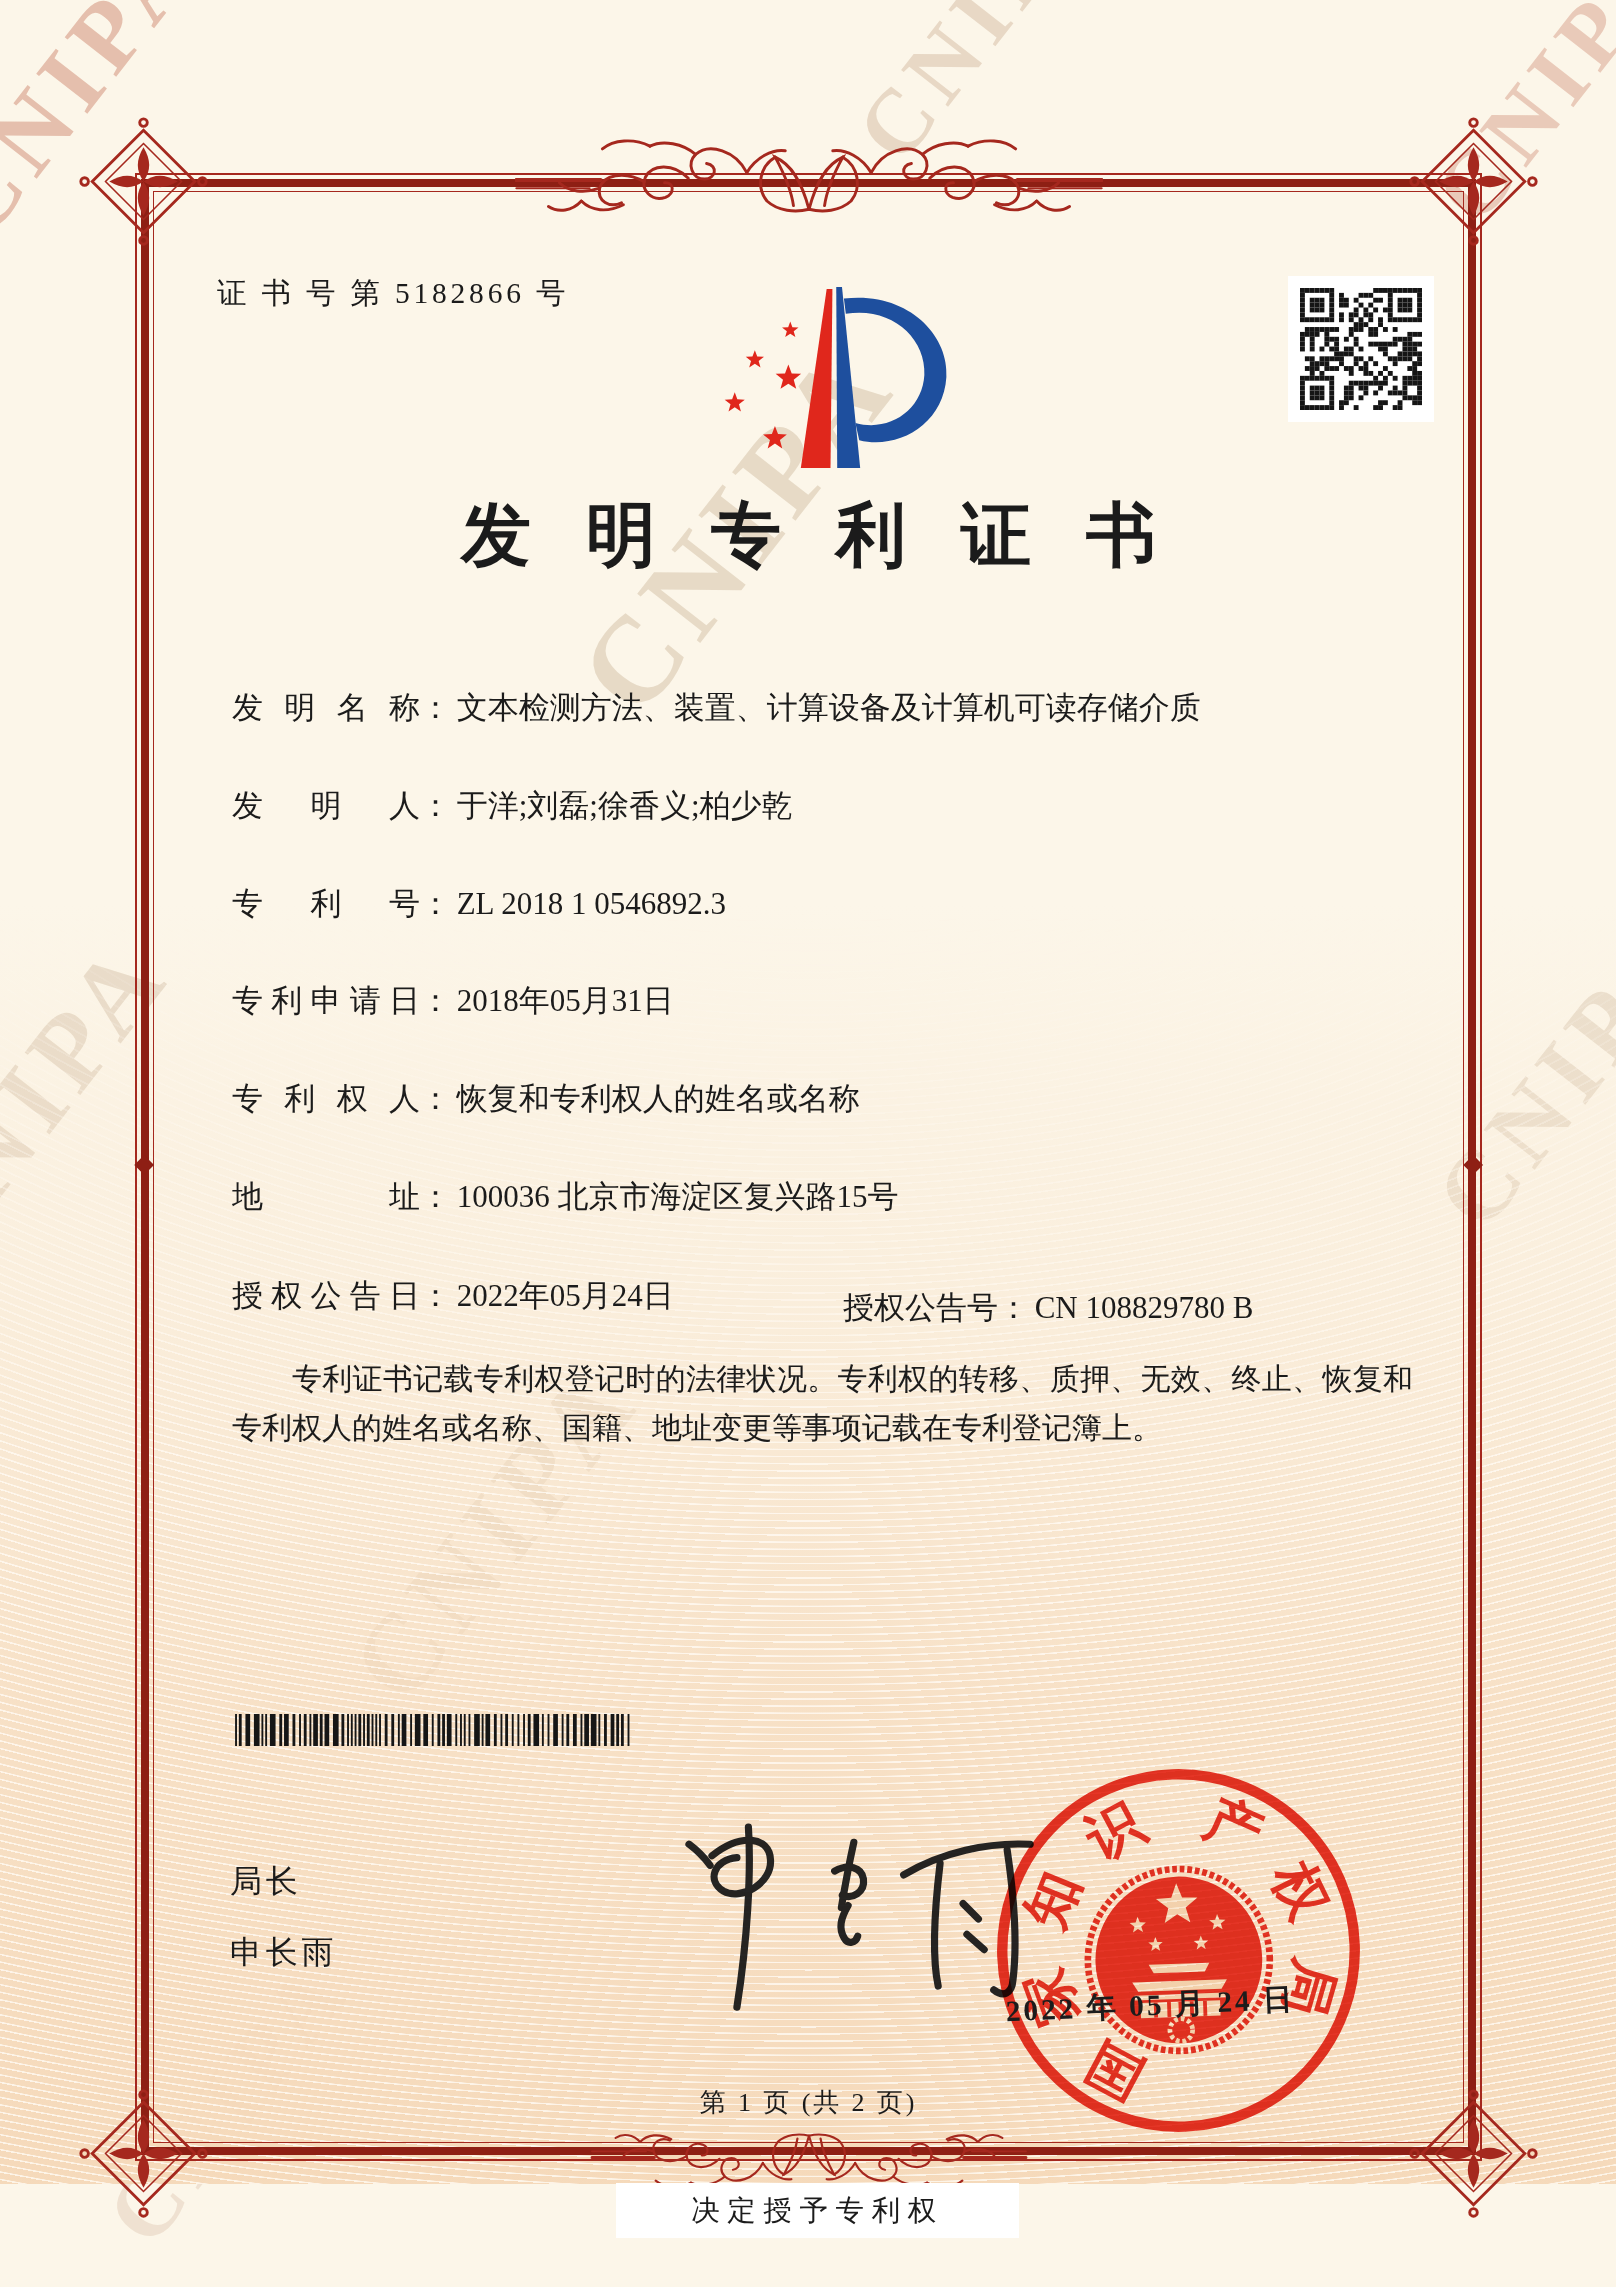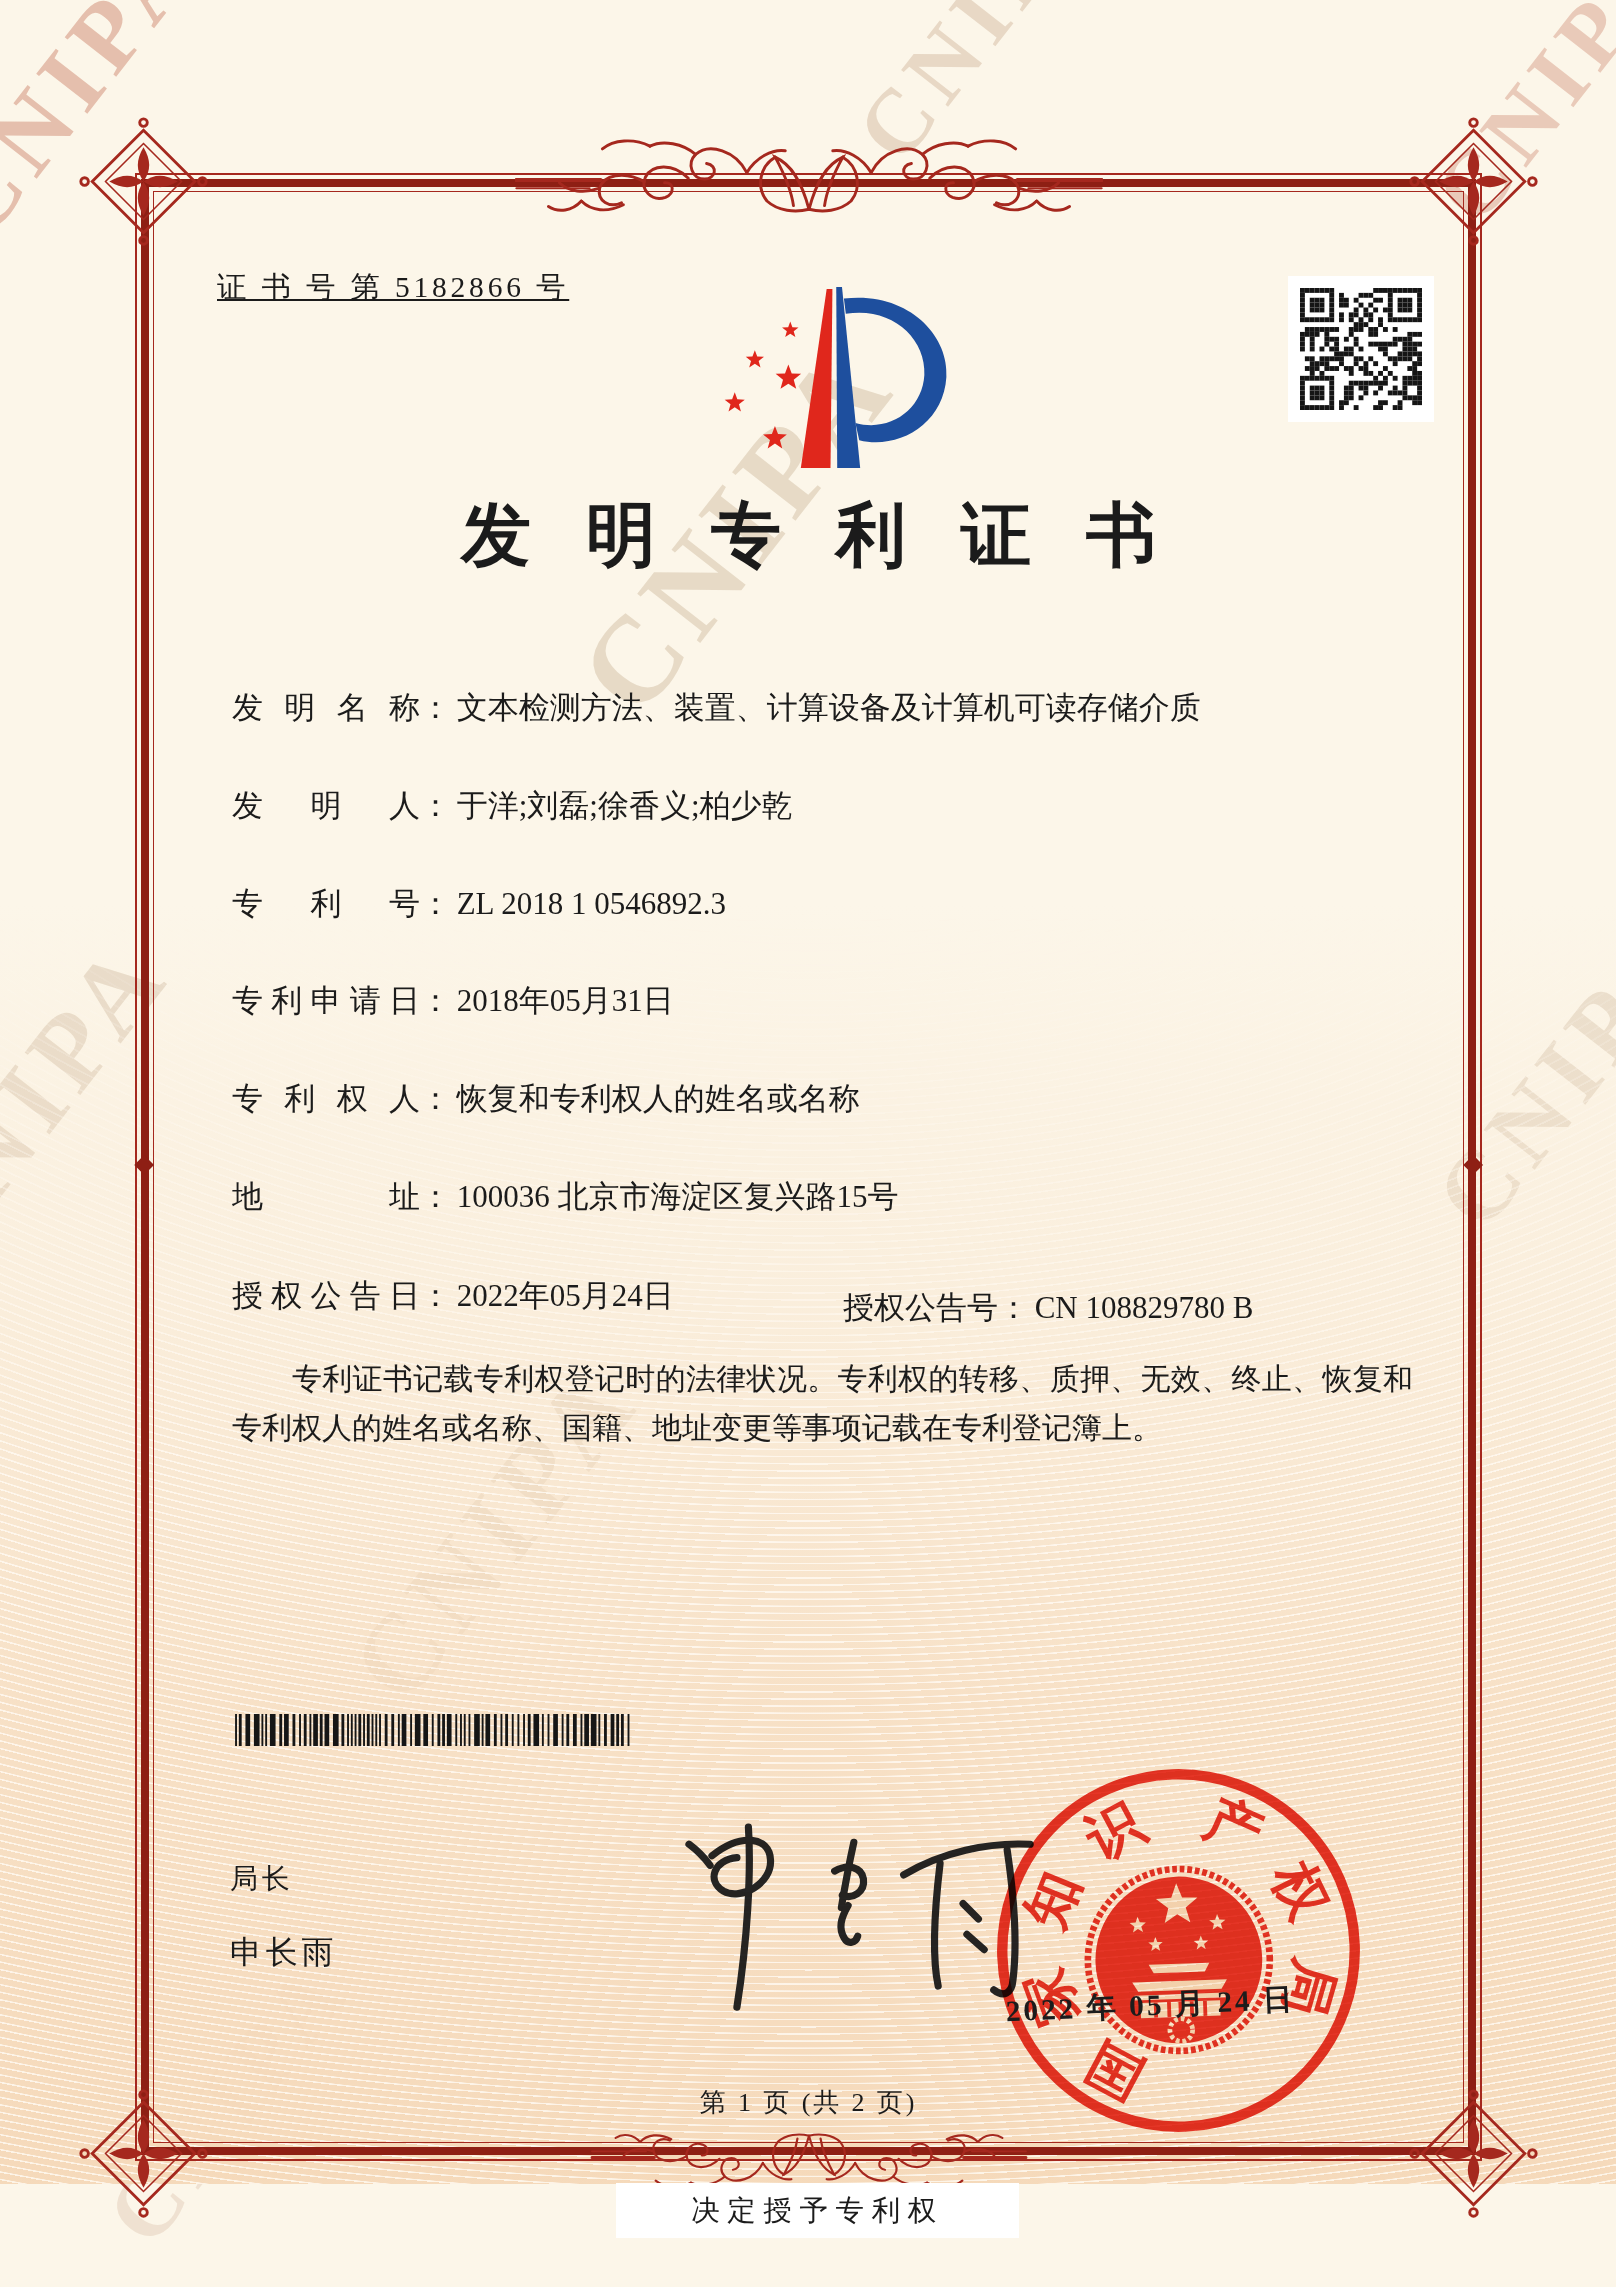--- a/index.html
+++ b/index.html
@@ -20,38 +20,38 @@
       mask-image:linear-gradient(to bottom,transparent,#000 45%);}
   
   .frame{position:absolute;left:135px;right:135px;top:173px;bottom:126px;pointer-events:none;}
   .frame i{position:absolute;display:block;}
   .frame .l1{left:0;top:0;right:0;bottom:0;border:2.4px solid var(--accent-red,#a5281e);}
   .frame .l2{left:5.7px;top:5.7px;right:5.7px;bottom:5.7px;border:8.6px solid var(--border-red,#8e1f14);}
   .frame .l3{left:18px;top:18px;right:18px;bottom:18px;border:1.4px solid var(--accent-red,#a5281e);}
   .orn{position:absolute;}
   .mid-dia{position:absolute;width:14.3px;height:14.3px;background:var(--border-red,#8e1f14);transform:rotate(45deg);}
   
-  .cert-number{position:absolute;left:217px;top:268px;font-size:29.5px;letter-spacing:3.8px;text-decoration:underline;}
+  .cert-number{position:absolute;left:217px;top:274px;font-size:29.5px;letter-spacing:3.8px;}
   .logo{position:absolute;left:706px;top:255px;width:249px;height:223px;}
   .qr-wrap{position:absolute;left:1288px;top:276px;width:146px;height:146px;background:#fff;
            padding:12.4px;box-sizing:border-box;}
   .title{position:absolute;left:27.6px;right:-27.6px;top:489px;text-align:center;font-size:70px;
          font-weight:bold;letter-spacing:55px;}
   .rows{position:absolute;left:232px;top:687px;width:1198px;}
   .row{position:absolute;left:0;font-size:31px;white-space:nowrap;}
   .jlabel{display:inline-flex;justify-content:space-between;width:188px;}
   .jlabel b{font-weight:inherit;font-style:normal;}
   .colon{margin-right:5.7px;}
   .grant2{position:absolute;left:611px;top:12px;}
   .paras{position:absolute;left:232px;right:204px;top:1354px;font-size:30px;line-height:49px;
          text-align:justify;word-break:break-all;}
   .paras p{margin:0;text-indent:2em;}
   .paras p + p{margin-top:18px;}
   .barcode{position:absolute;left:233px;top:1714px;}
-  .sig-role{position:absolute;left:230px;top:1860px;font-size:28px;letter-spacing:3.8px;}
+  .sig-role{position:absolute;left:230px;top:1860px;font-size:32px;letter-spacing:3.8px;}
   .sig-name{position:absolute;left:230px;top:1931px;font-size:32px;letter-spacing:3.8px;}
   .autograph{position:absolute;left:597px;top:1815px;width:460px;height:207px;}
   .seal{position:absolute;left:989px;top:1761px;width:379px;height:379px;
         transform:rotate(-2deg);mix-blend-mode:multiply;opacity:.97;}
   .seal-date{position:absolute;left:989px;top:1986px;width:323px;text-align:center;font-size:29.5px;
         letter-spacing:2.9px;font-weight:bold;color:#1c1c1c;transform:rotate(-2.5deg);z-index:5;}
   .page-num{position:absolute;left:0;right:0;top:2085px;text-align:center;font-size:26px;letter-spacing:2.9px;}
   .note{position:absolute;left:616px;top:2183px;width:403px;height:55px;background:#fff;
         display:flex;align-items:center;justify-content:center;font-size:28.5px;letter-spacing:7.6px;}
 </style>

